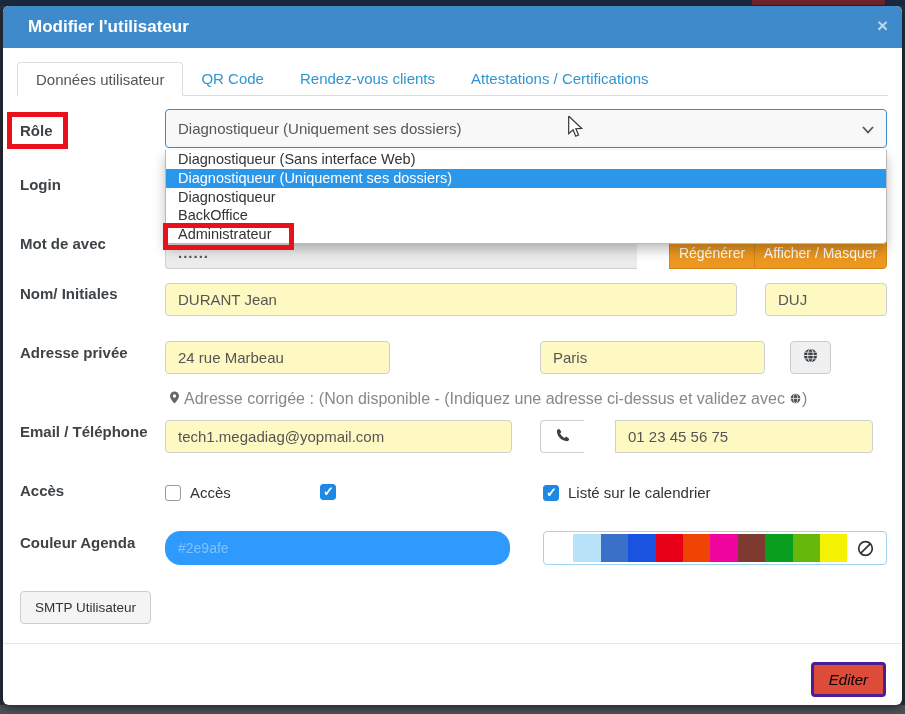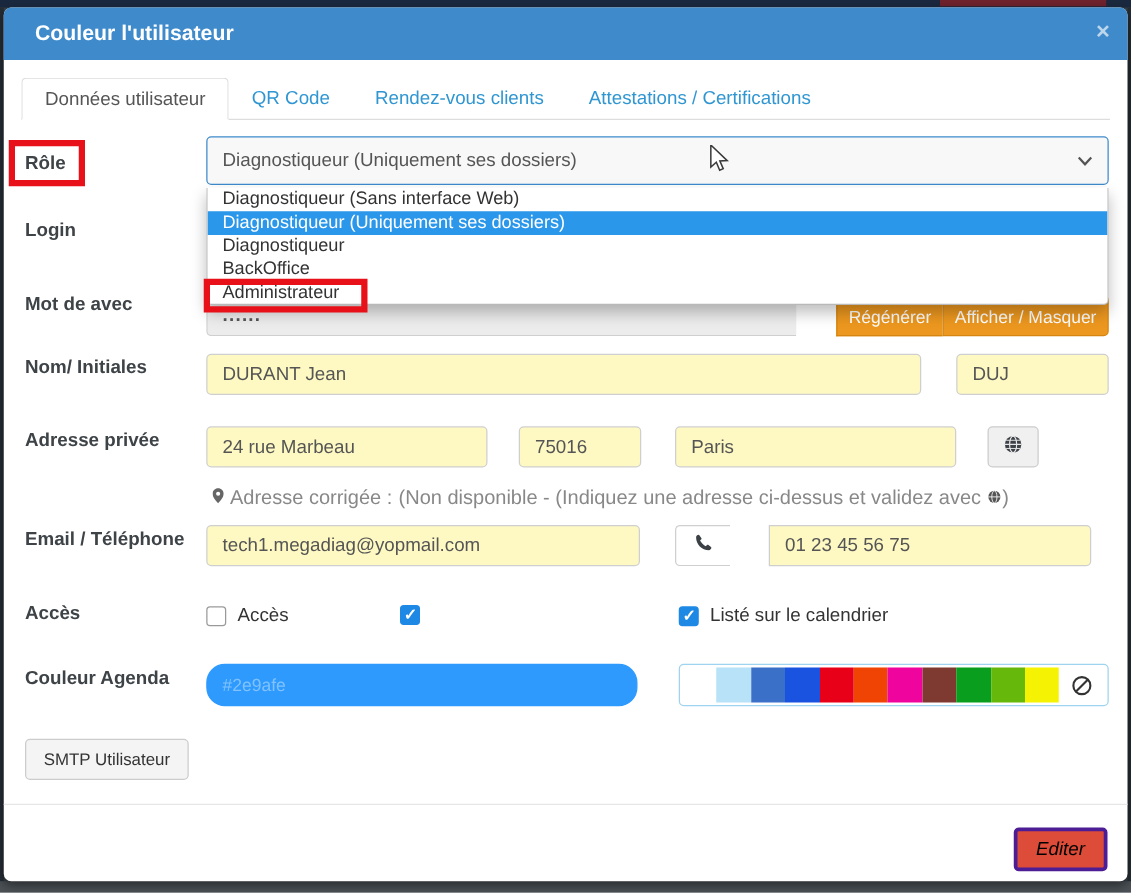--- a/index.html
+++ b/index.html
@@ -109,21 +109,21 @@
 
 <div class="bk-top"></div>
 <div class="bk-badge"></div>
 <div class="bk-left"></div>
 <div class="bk-right"></div>
 <div class="bk-bottom"></div>
 
 <div class="modal">
 
   <div class="modal-header">
-    <span class="modal-title">Couleur l'utilisateur</span>
+    <span class="modal-title">Modifier l'utilisateur</span>
     <span class="modal-close">×</span>
   </div>
 
   <div class="tabs">
     <div class="tab active">Données utilisateur</div>
     <div class="tab">QR Code</div>
     <div class="tab">Rendez-vous clients</div>
     <div class="tab">Attestations / Certifications</div>
   </div>
   <div class="tab-underline"></div>
@@ -157,21 +157,20 @@
   <div class="pw-group">
     <div class="pw-input">......</div>
     <div class="btn-orange btn-regen">Régénérer</div>
     <div class="btn-orange btn-toggle">Afficher / Masquer</div>
   </div>
 
   <div class="tinput" style="left:162px; top:277px; width:572px; height:33px;">DURANT Jean</div>
   <div class="tinput" style="left:762px; top:277px; width:122px; height:33px;">DUJ</div>
 
   <div class="tinput" style="left:162px; top:335px; width:225px; height:33px;">24 rue Marbeau</div>
-  <div class="tinput" style="left:412px; top:335px; width:98px; height:33px;">75016</div>
   <div class="tinput" style="left:537px; top:335px; width:225px; height:33px;">Paris</div>
   <div class="globe-btn">
     <span>
       <svg width="15" height="15" viewBox="0 0 16 16">
           <circle cx="8" cy="8" r="7" fill="#3c4146"></circle>
           <ellipse cx="8" cy="8" rx="3" ry="7" fill="none" stroke="#e8e8e8" stroke-width="1"></ellipse>
           <line x1="1" y1="8" x2="15" y2="8" stroke="#e8e8e8" stroke-width="1"></line>
           <line x1="2" y1="4.5" x2="14" y2="4.5" stroke="#e8e8e8" stroke-width="0.8"></line>
           <line x1="2" y1="11.5" x2="14" y2="11.5" stroke="#e8e8e8" stroke-width="0.8"></line>
         </svg>

